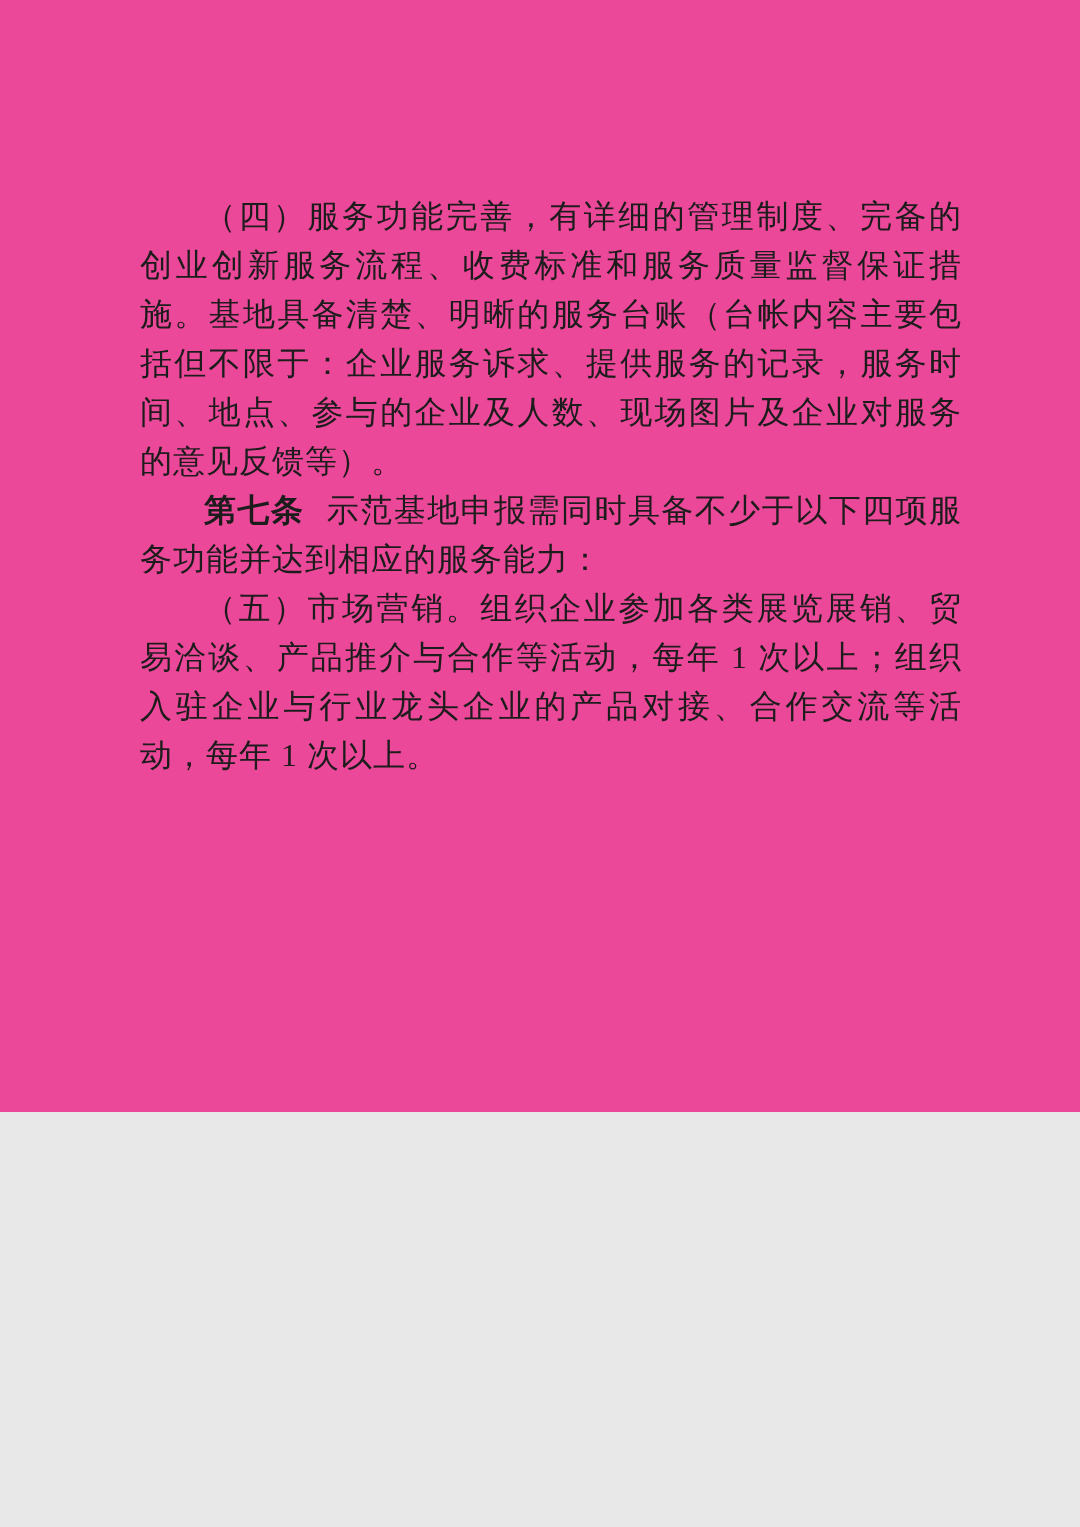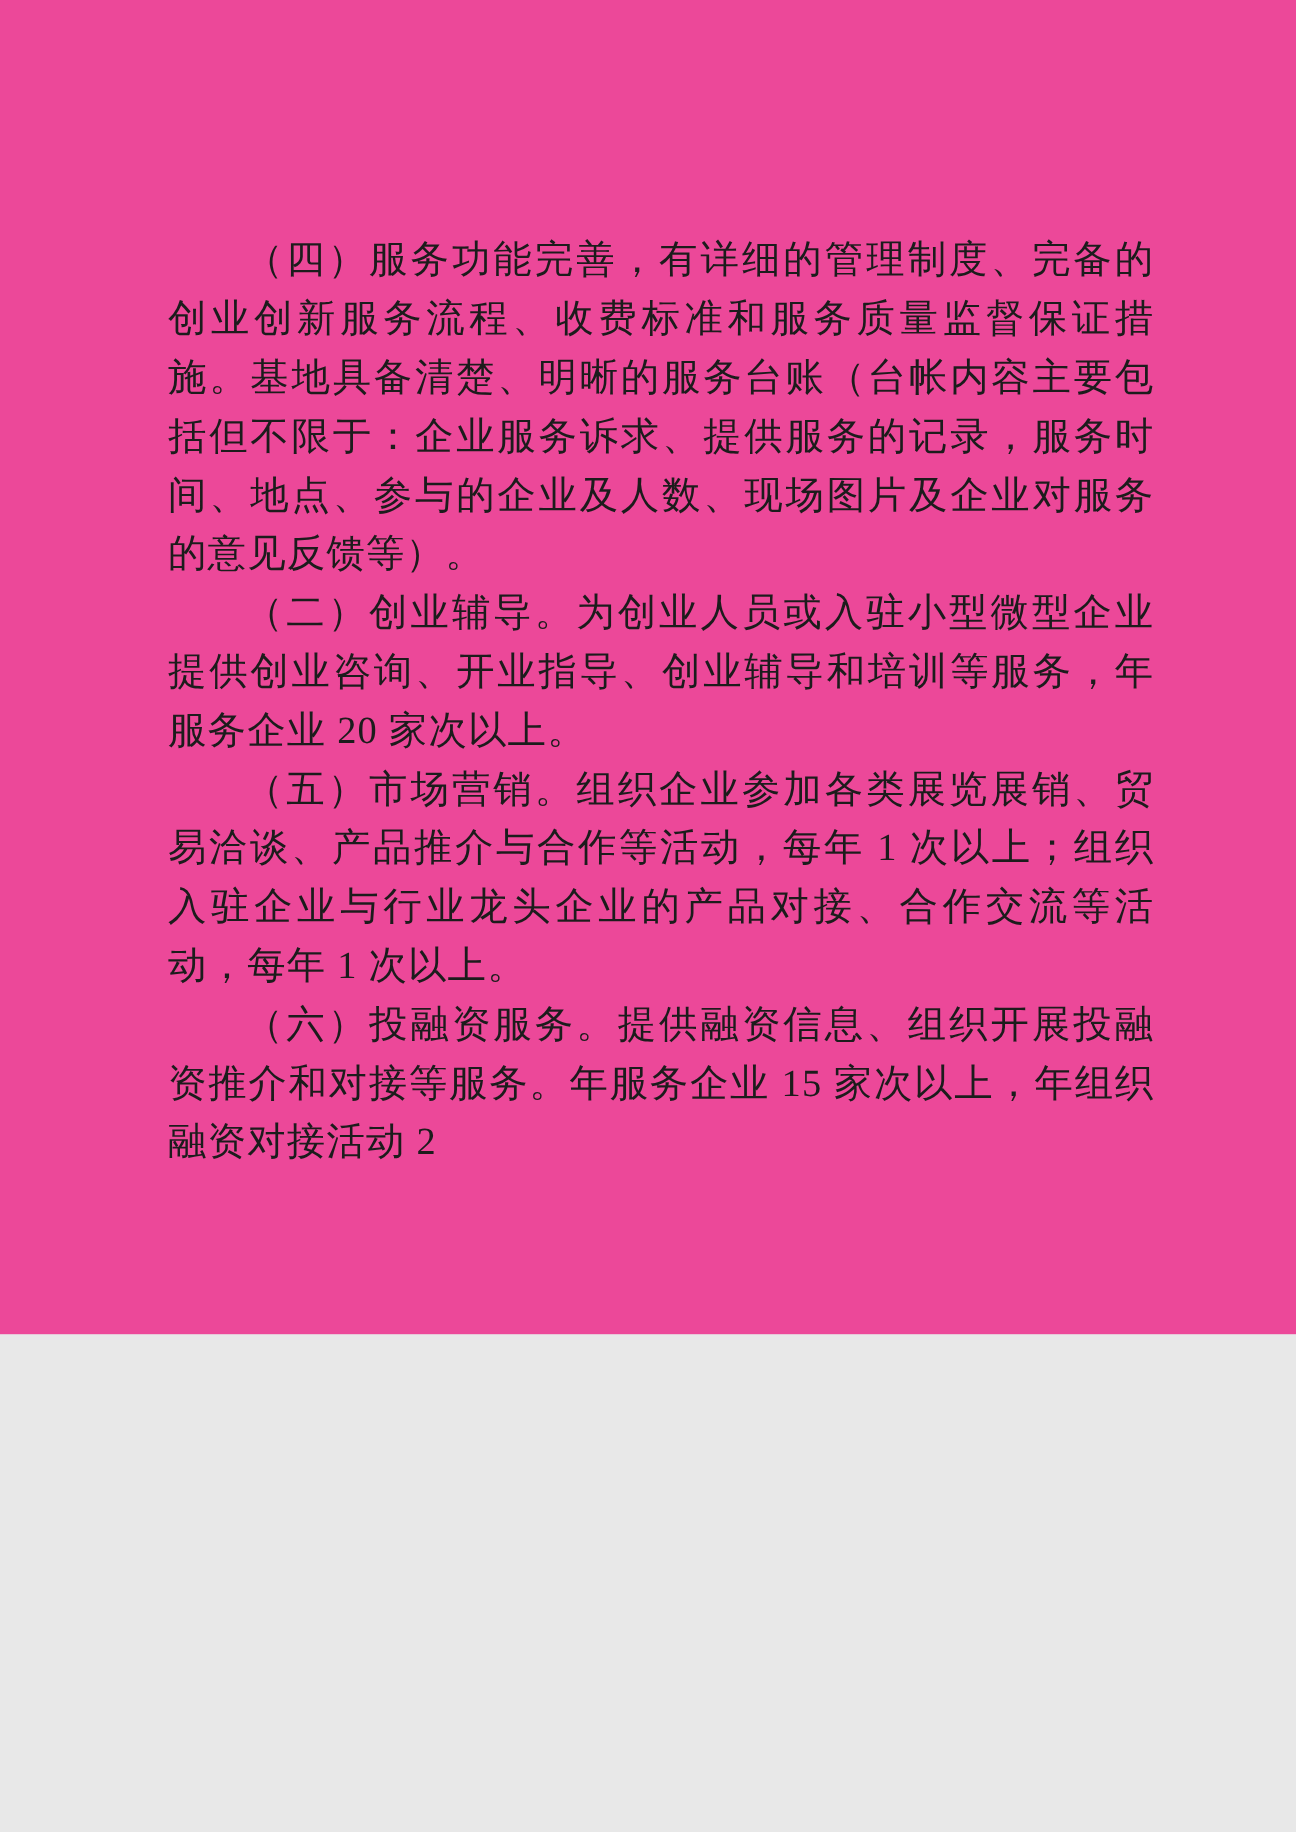--- a/index.html
+++ b/index.html
@@ -50,27 +50,26 @@
 </style>
 </head>
 <body>
 
 <div class="scan-page">
 
   <div class="body-text">
 
     <p><span class="article-lead"></span><span>（四）服务功能完善，有详细的管理制度、完备的创业创新服务流程、收费标准和服务质量监督保证措施。基地具备清楚、明晰的服务台账（台帐内容主要包括但不限于：企业服务诉求、提供服务的记录，服务时间、地点、参与的企业及人数、现场图片及企业对服务的意见反馈等）。</span></p>
 
+    <p><span class="article-lead">第七条</span><span>示范基地申报需同时具备不少于以下四项服务功能并达到相应的服务能力：</span></p>
 
 
-    <p><span class="article-lead"></span><span>（二）创业辅导。为创业人员或入驻小型微型企业提供创业咨询、开业指导、创业辅导和培训等服务，年服务企业 20 家次以上。</span></p>
 
 
 
     <p><span class="article-lead"></span><span>（五）市场营销。组织企业参加各类展览展销、贸易洽谈、产品推介与合作等活动，每年 1 次以上；组织入驻企业与行业龙头企业的产品对接、合作交流等活动，每年 1 次以上。</span></p>
 
-    <p><span class="article-lead"></span><span>（六）投融资服务。提供融资信息、组织开展投融资推介和对接等服务。年服务企业 15 家次以上，年组织融资对接活动 2</span></p>
 
   </div>
 
   <div class="page-number">– 4 –</div>
 
 </div>
 
 </body></html>

